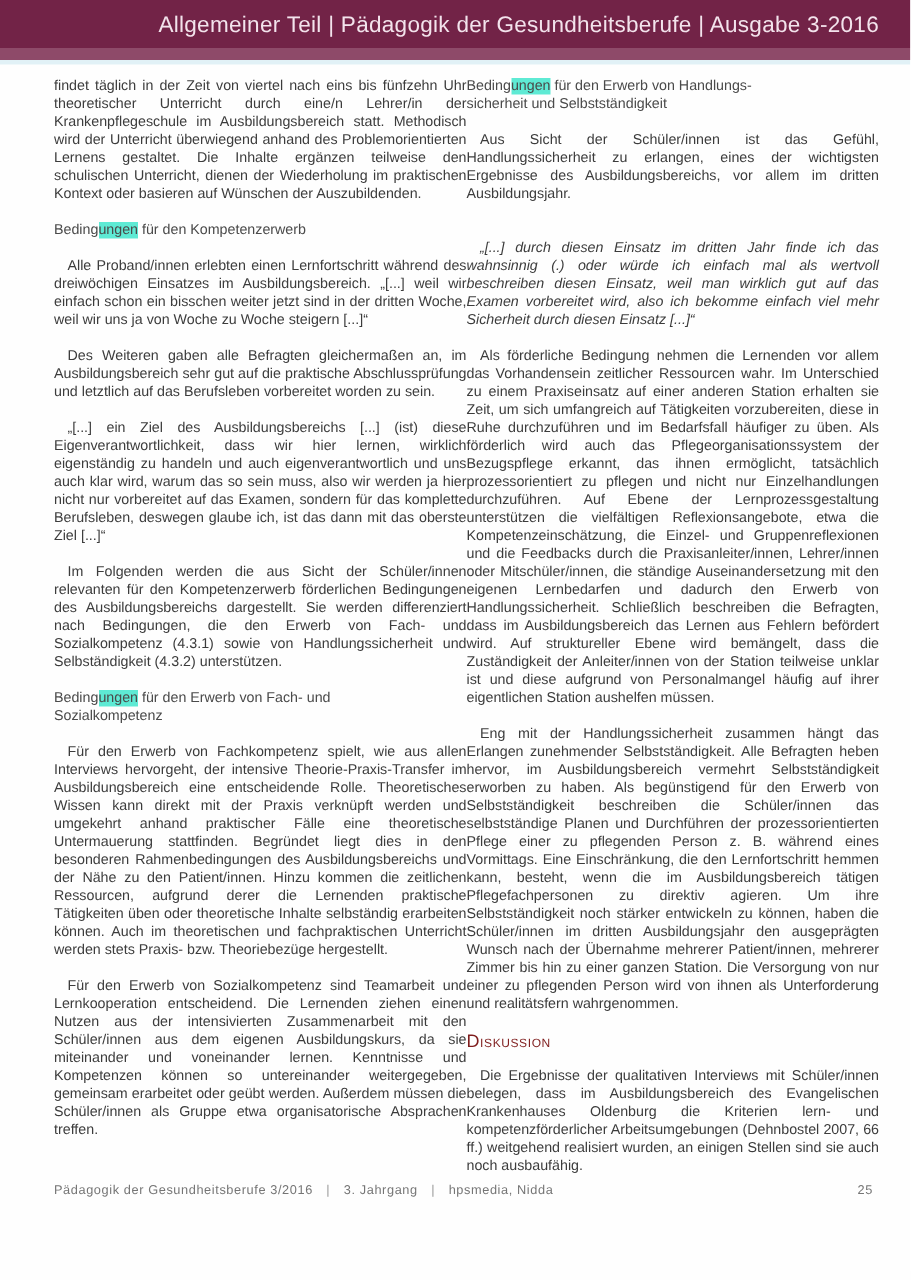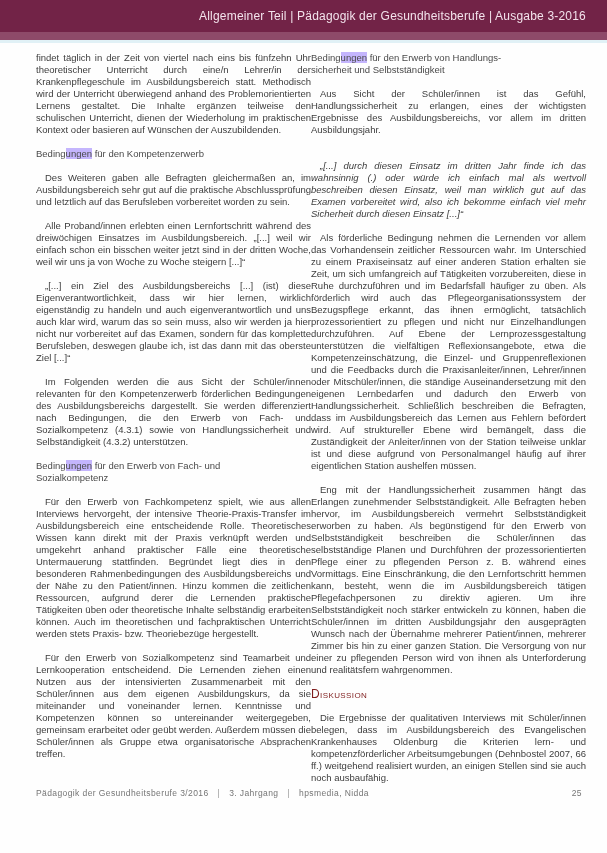--- a/index.html
+++ b/index.html
@@ -23,21 +23,21 @@
   .header-stripe {
     position: absolute; top: 32px; left: 0; right: 0;
     height: 8px; background: #8e4a69;
   }
   .header-divider {
     position: absolute; top: 40px; left: 0; right: 0;
     height: 3px; background: #e1f1f6;
   }
   .header-title {
     color: #f3e3ec;
-    font-size: 12px;
+    font-size: 15px;
     letter-spacing: 0.2px;
   }
   
   .main {
     position: absolute; top: 43px; left: 0; right: 0;
     padding: 9px 21px 0 36px;
     display: flex;
     box-sizing: border-box;
   }
   .col {
@@ -52,21 +52,21 @@
   .col p.indent { text-indent: 9px; }
   .col p.quote-italic { font-style: italic; margin-top: 24px; }
   .sec-heading {
     margin: 0 0 1px 0;
     font-size: 9.5px;
     line-height: 12px;
     color: #4a4a4a;
     text-align: left;
     white-space: pre-line;
   }
-  .hl { background: #c4b5fd; }
+  .hl { background: #5eead4; }
   .major-heading {
     margin: 2px 0 9px 0;
     font-variant: small-caps;
     font-size: 12px;
     letter-spacing: 0.4px;
     color: #7f1d1d;
     text-align: left;
   }
   
   .footer {
@@ -86,22 +86,22 @@
     <span class="header-title">Allgemeiner Teil | Pädagogik der Gesundheitsberufe | Ausgabe 3-2016</span>
   </div>
   <div class="header-stripe"></div>
   <div class="header-divider"></div>
 
   <div class="main">
 
     <div class="col">
       <p>findet täglich in der Zeit von viertel nach eins bis fünfzehn Uhr theoretischer Unterricht durch eine/n Lehrer/in der Krankenpflegeschule im Ausbildungsbereich statt. Methodisch wird der Unterricht überwiegend anhand des Problemorientierten Lernens gestaltet. Die Inhalte ergänzen teilweise den schulischen Unterricht, dienen der Wiederholung im praktischen Kontext oder basieren auf Wünschen der Auszubildenden.</p>
       <p class="sec-heading"><span>Beding</span><span class="hl">ungen</span><span> für den Kompetenzerwerb</span></p>
+      <p class="indent">Alle Proband/innen erlebten einen Lernfortschritt während des dreiwöchigen Einsatzes im Ausbildungsbereich. „[...] weil wir einfach schon ein bisschen weiter jetzt sind in der dritten Woche, weil wir uns ja von Woche zu Woche steigern [...]“</p>
       <p class="indent">Des Weiteren gaben alle Befragten gleichermaßen an, im Ausbildungsbereich sehr gut auf die praktische Abschlussprüfung und letztlich auf das Berufsleben vorbereitet worden zu sein.</p>
-      <p class="indent">Alle Proband/innen erlebten einen Lernfortschritt während des dreiwöchigen Einsatzes im Ausbildungsbereich. „[...] weil wir einfach schon ein bisschen weiter jetzt sind in der dritten Woche, weil wir uns ja von Woche zu Woche steigern [...]“</p>
       <p class="indent">„[...] ein Ziel des Ausbildungsbereichs [...] (ist) diese Eigenverantwortlichkeit, dass wir hier lernen, wirklich eigenständig zu handeln und auch eigenverantwortlich und uns auch klar wird, warum das so sein muss, also wir werden ja hier nicht nur vorbereitet auf das Examen, sondern für das komplette Berufsleben, deswegen glaube ich, ist das dann mit das oberste Ziel [...]“</p>
       <p class="indent">Im Folgenden werden die aus Sicht der Schüler/innen relevanten für den Kompetenzerwerb förderlichen Bedingungen des Ausbildungsbereichs dargestellt. Sie werden differenziert nach Bedingungen, die den Erwerb von Fach- und Sozialkompetenz (4.3.1) sowie von Handlungssicherheit und Selbständigkeit (4.3.2) unterstützen.</p>
       <p class="sec-heading"><span>Beding</span><span class="hl">ungen</span><span> für den Erwerb von Fach- und
 Sozialkompetenz</span></p>
       <p class="indent">Für den Erwerb von Fachkompetenz spielt, wie aus allen Interviews hervorgeht, der intensive Theorie-Praxis-Transfer im Ausbildungsbereich eine entscheidende Rolle. Theoretisches Wissen kann direkt mit der Praxis verknüpft werden und umgekehrt anhand praktischer Fälle eine theoretische Untermauerung stattfinden. Begründet liegt dies in den besonderen Rahmenbedingungen des Ausbildungsbereichs und der Nähe zu den Patient/innen. Hinzu kommen die zeitlichen Ressourcen, aufgrund derer die Lernenden praktische Tätigkeiten üben oder theoretische Inhalte selbständig erarbeiten können. Auch im theoretischen und fachpraktischen Unterricht werden stets Praxis- bzw. Theoriebezüge hergestellt.</p>
       <p class="indent">Für den Erwerb von Sozialkompetenz sind Teamarbeit und Lernkooperation entscheidend. Die Lernenden ziehen einen Nutzen aus der intensivierten Zusammenarbeit mit den Schüler/innen aus dem eigenen Ausbildungskurs, da sie miteinander und voneinander lernen. Kenntnisse und Kompetenzen können so untereinander weitergegeben, gemeinsam erarbeitet oder geübt werden. Außerdem müssen die Schüler/innen als Gruppe etwa organisatorische Absprachen treffen.</p>
     </div>
 
     <div class="col">
       <p class="sec-heading"><span>Beding</span><span class="hl">ungen</span><span> für den Erwerb von Handlungs-

